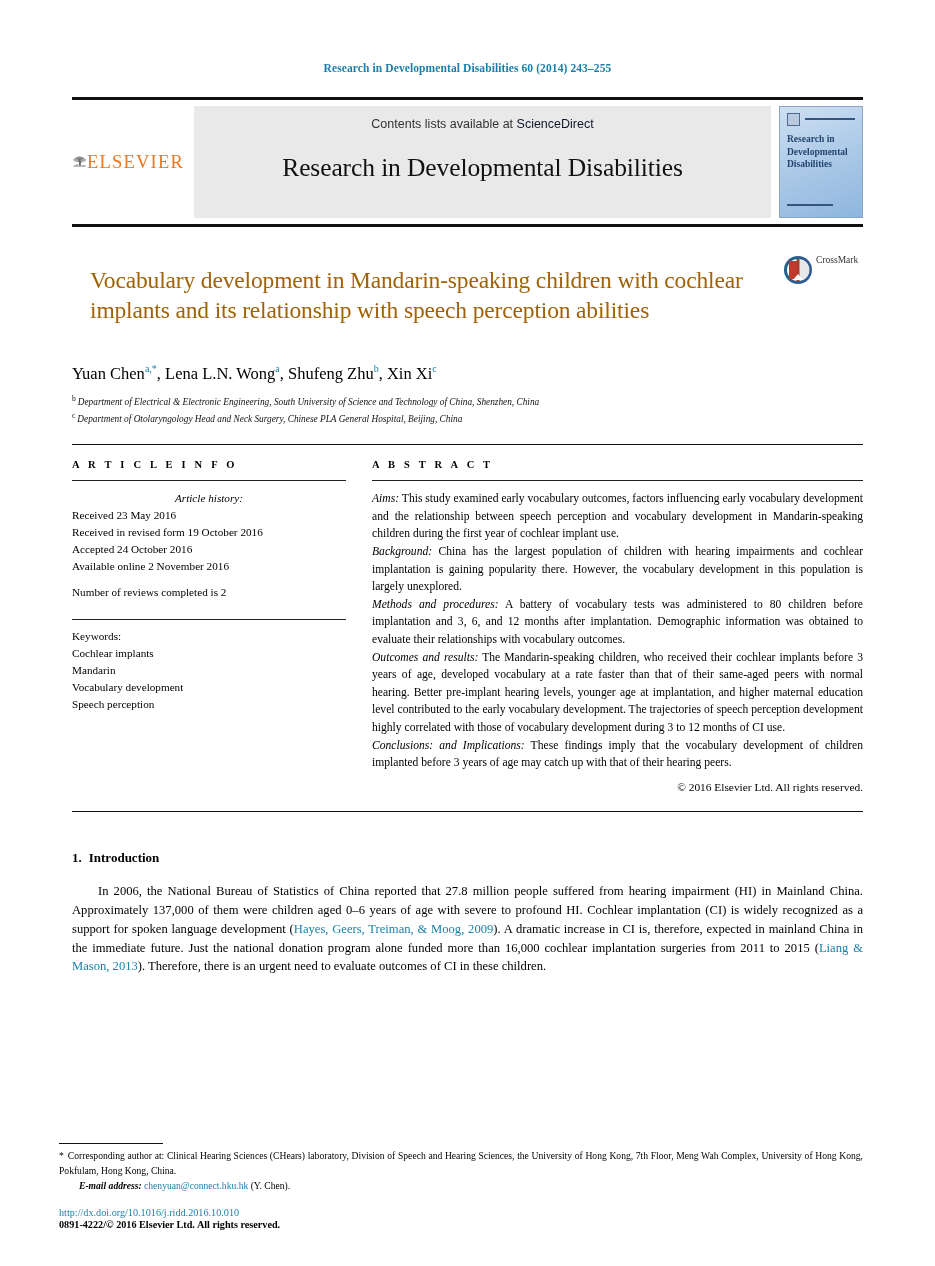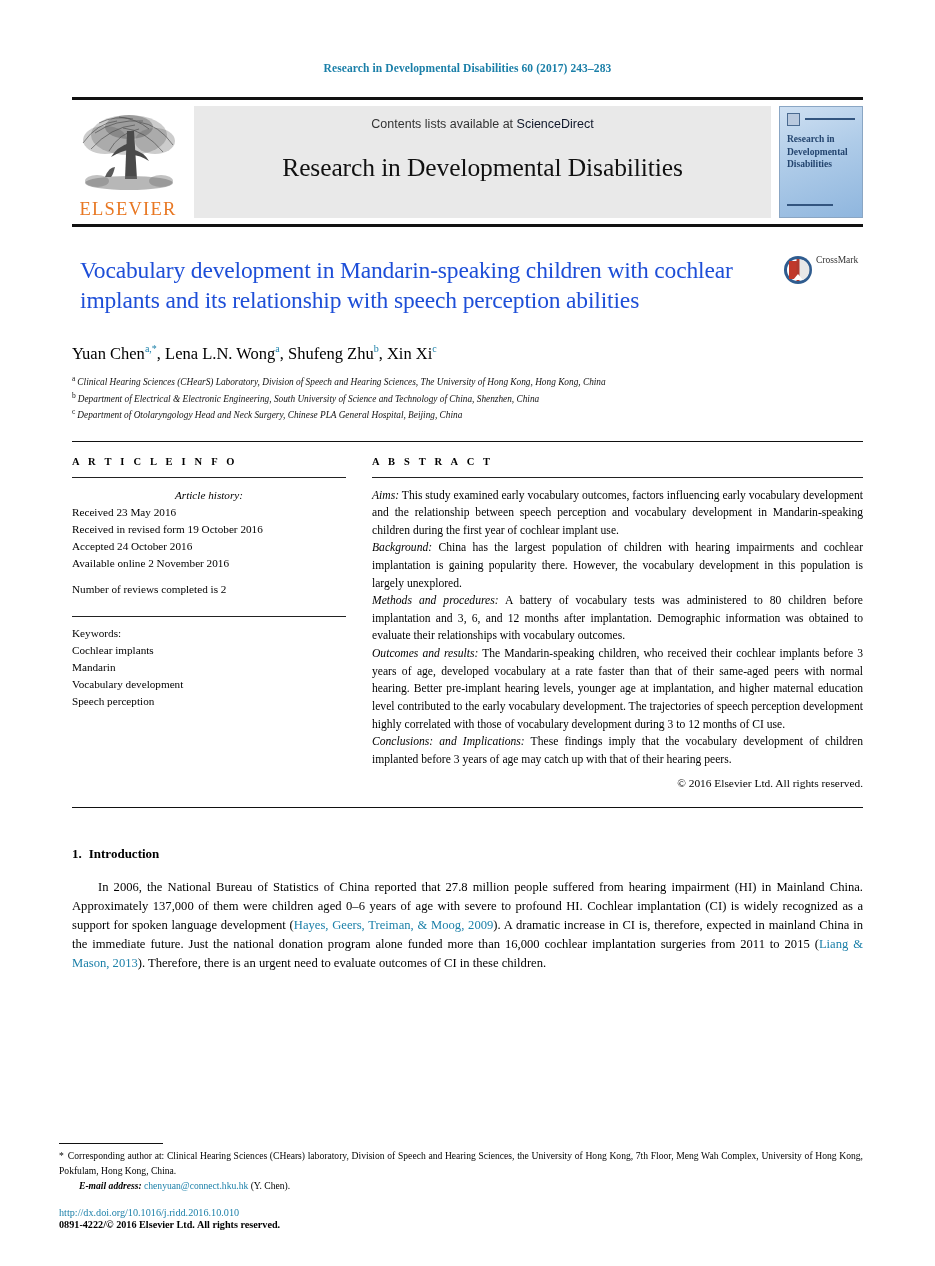--- a/index.html
+++ b/index.html
@@ -23,21 +23,21 @@
     font-size: 11.5px;
     letter-spacing: .1px;
     padding-top: 62px;
   }
 
   
   .masthead { margin-top: 23px; border-top: 3px solid #111; padding-top: 0; }
   .masthead-row { display: flex; align-items: stretch; height: 112px; margin-top: 6px; }
   .elsevier-logo {
     width: 112px; flex: 0 0 112px; position: relative;
-    display: flex; flex-direction: column; justify-content: flex-end; align-items: center;
+    display: flex; justify-content: flex-end; align-items: center;
   }
   .tree { width: 106px; height: 90px; display: block; }
   .elsevier-word {
     color: #E87722; font-family: "Liberation Serif", serif;
     font-size: 18.5px; letter-spacing: 1.2px; line-height: 1;
     margin-top: 1px; white-space: nowrap;
   }
   .contents-bar {
     flex: 1 1 auto; background: #e9e9e9; margin: 0 8px 0 10px;
     display: flex; flex-direction: column; align-items: center; padding-top: 11px;
@@ -64,21 +64,21 @@
     font-size: 9.5px; line-height: 1.32;
   }
   .cover-rule-bot { position: absolute; left: 7px; bottom: 11px; width: 46px; height: 2px; background: #33557f; }
   .masthead-bottom { border-top: 3px solid #111; margin-top: 6px; }
 
   
   .title-block { display: flex; margin-top: 20px; }
   .title-main { flex: 1 1 auto; padding-right: 14px; }
   .paper-title {
     font-family: "Liberation Serif", serif; font-size: 23.5px; font-weight: normal;
-    line-height: 1.28; margin: 8px; color: #1d4ed8; letter-spacing: -0.15px;
+    line-height: 1.28; margin: 18px; color: #a16207; letter-spacing: -0.15px;
   }
   .crossmark { flex: 0 0 80px; padding-top: 8px; display: flex; align-items: flex-start; }
   .cm-badge { display: flex; align-items: flex-start; gap: 3px; }
   .cm-text { font-family: "Liberation Serif", serif; font-size: 9.5px; color: #333; }
 
   .authors {
     font-family: "Liberation Serif", serif; font-size: 16.5px;
     margin-top: 19px; line-height: 1.3;
   }
   .authors sup { font-size: 10px; color: #1a7fa8; vertical-align: super; }
@@ -137,21 +137,21 @@
   .fn-email .ital { font-style: italic; font-weight: bold; }
   .fn-email a { color: #1a7fa8; text-decoration: none; }
   .doi { margin-top: 16px; font-size: 10.2px; color: #1a7fa8; }
   .issn { font-size: 10.2px; font-weight: bold; margin-top: 1px; }
 </style>
 </head>
 <body>
 
 <div class="page">
 
-  <div class="running-head">Research in Developmental Disabilities 60 (2017) 243–283</div>
+  <div class="running-head">Research in Developmental Disabilities 60 (2014) 243–255</div>
 
   <div class="masthead">
     <div class="masthead-row">
 
       <div class="elsevier-logo">
         <svg class="tree" viewBox="0 0 106 90">
           <g fill="#3a3a3a">
             <ellipse cx="54" cy="26" rx="38" ry="20" fill="#6e6e6e" opacity="0.35"></ellipse>
             <ellipse cx="30" cy="31" rx="22" ry="14" fill="#6e6e6e" opacity="0.35"></ellipse>
             <ellipse cx="80" cy="32" rx="20" ry="13" fill="#6e6e6e" opacity="0.35"></ellipse>
@@ -215,21 +215,20 @@
   </div>
 
   <div class="authors">
     <span>Yuan Chen</span><sup>a,*</sup>,
     <span>Lena L.N. Wong</span><sup>a</sup>,
     <span>Shufeng Zhu</span><sup>b</sup>,
     <span>Xin Xi</span><sup>c</sup>
   </div>
 
   <div class="affils">
-    <div class="affil"><sup>a</sup><span>Clinical Hearing Sciences (CHearS) Laboratory, Division of Speech and Hearing Sciences, The University of Hong Kong, Hong Kong, China</span></div>
     <div class="affil"><sup>b</sup><span>Department of Electrical &amp; Electronic Engineering, South University of Science and Technology of China, Shenzhen, China</span></div>
     <div class="affil"><sup>c</sup><span>Department of Otolaryngology Head and Neck Surgery, Chinese PLA General Hospital, Beijing, China</span></div>
   </div>
 
   <div class="info-rule"></div>
 
   <div class="two-col">
 
     <div class="col-info">
       <div class="sec-label">A R T I C L E   I N F O</div>

